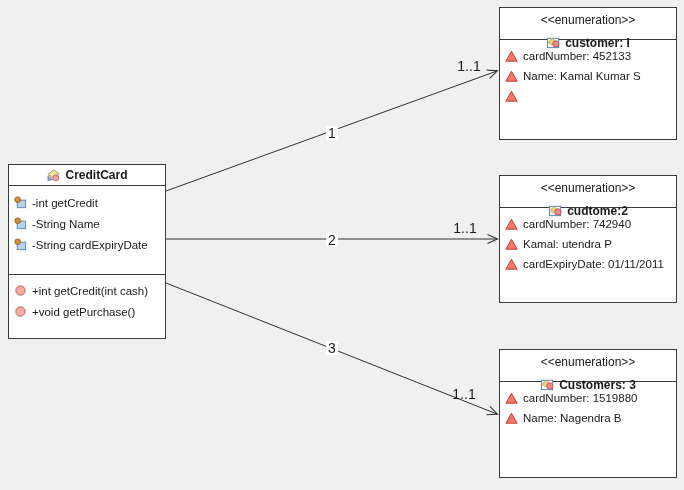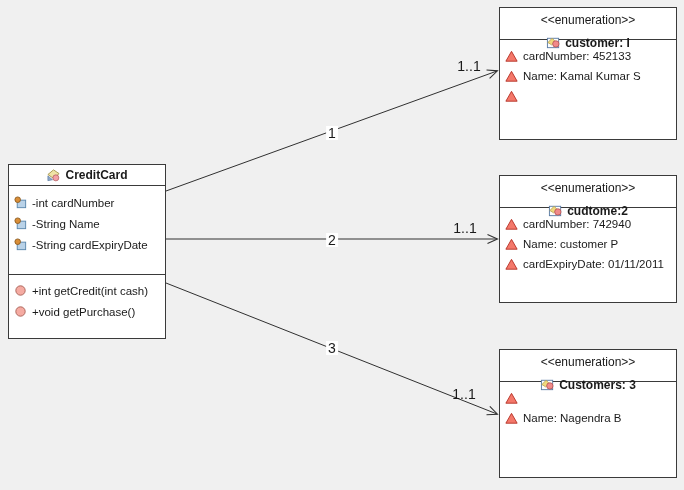--- a/index.html
+++ b/index.html
@@ -97,21 +97,21 @@
       <svg class="ic">
           <use href="#sym-class"></use>
         </svg>
       <span class="box-title">CreditCard</span>
     </div>
     <div class="section attrs">
       <div class="row">
         <svg class="ic">
             <use href="#sym-attr"></use>
           </svg>
-        <span>-int cardNumber</span>
+        <span>-int getCredit</span>
       </div>
       <div class="row">
         <svg class="ic">
             <use href="#sym-attr"></use>
           </svg>
         <span>-String Name</span>
       </div>
       <div class="row">
         <svg class="ic">
             <use href="#sym-attr"></use>
@@ -180,21 +180,21 @@
       <div class="row">
         <svg class="ic">
             <use href="#sym-literal"></use>
           </svg>
         <span>cardNumber: 742940</span>
       </div>
       <div class="row">
         <svg class="ic">
             <use href="#sym-literal"></use>
           </svg>
-        <span>Name: customer P</span>
+        <span>Kamal: utendra P</span>
       </div>
       <div class="row">
         <svg class="ic">
             <use href="#sym-literal"></use>
           </svg>
         <span>cardExpiryDate: 01/11/2011</span>
       </div>
     </div>
   </div>
 
@@ -206,20 +206,21 @@
             <use href="#sym-enum"></use>
           </svg>
         <span class="box-title">Customers: 3</span>
       </div>
     </div>
     <div class="section items">
       <div class="row">
         <svg class="ic">
             <use href="#sym-literal"></use>
           </svg>
+        <span>cardNumber: 1519880</span>
       </div>
       <div class="row">
         <svg class="ic">
             <use href="#sym-literal"></use>
           </svg>
         <span>Name: Nagendra B</span>
       </div>
     </div>
   </div>
 

